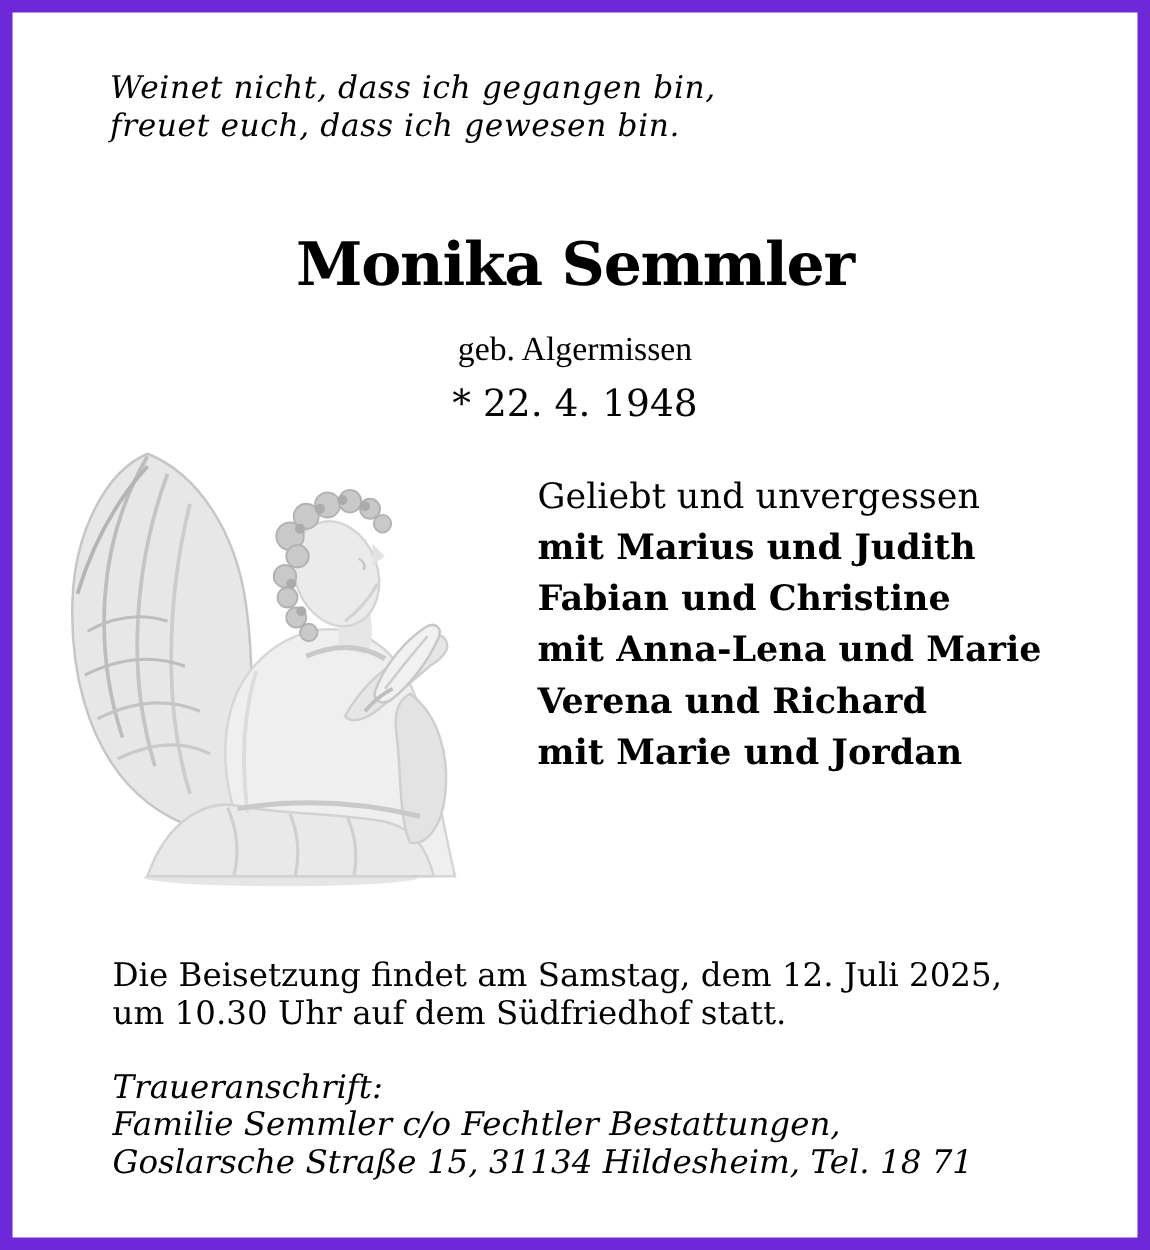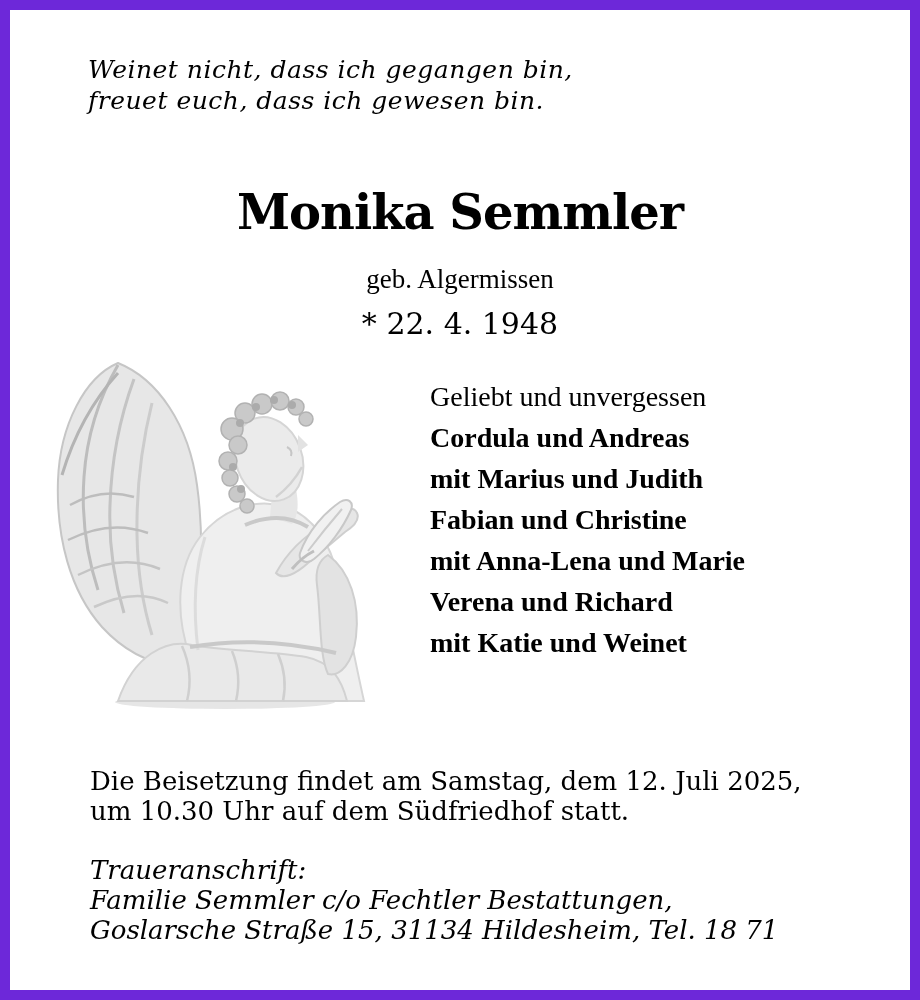--- a/index.html
+++ b/index.html
@@ -32,21 +32,20 @@
   .dates {
     position:absolute; left:0; right:0; top:296px;
     display:flex; justify-content:center; gap:72px;
     font-size:30px; line-height:36px;
   }
   .angel { position:absolute; left:30px; top:345px; }
   .mourners {
     position:absolute; left:420px; top:366px;
     font-size:28px; line-height:41px;
     white-space:nowrap;
-    font-family:Liberation Serif, serif;
   }
   .mourners .m-line { font-weight:bold; }
   .mourners .m-intro { font-weight:normal; }
   .paw { margin-left:14px; vertical-align:-7px; }
   .funeral {
     position:absolute; left:80px; top:756px;
     font-size:26px; line-height:30px;
   }
   .address {
     position:absolute; left:80px; top:845px;
@@ -138,26 +137,25 @@
       <path d="M260,198 C268,176 284,158 300,147 C308,142 314,147 311,155
                C303,173 289,192 274,204 C267,210 258,206 260,198 Z" fill="#f1f1f1" stroke="#c8c8c8" stroke-width="2"></path>
       <path d="M268,196 Q284,175 302,154" fill="none" stroke="#cccccc" stroke-width="2"></path>
 
       <path d="M252,214 Q262,202 274,196" fill="none" stroke="#bfbfbf" stroke-width="3"></path>
     </svg>
   </div>
 
   <div class="mourners">
     <div class="m-intro">Geliebt und unvergessen</div>
-    <div class="m-line">Cordula und Andreas</div>
     <div class="m-line">mit Marius und Judith</div>
     <div class="m-line">Fabian und Christine</div>
     <div class="m-line">mit Anna-Lena und Marie</div>
     <div class="m-line">Verena und Richard</div>
-    <div class="m-line">mit Katie und Weinet</div>
+    <div class="m-line">mit Marie und Jordan</div>
   </div>
 
   <div class="funeral">
     <div>Die Beisetzung findet am Samstag, dem 12. Juli 2025,</div>
     <div>um 10.30 Uhr auf dem Südfriedhof statt.</div>
   </div>
 
   <div class="address">
     <div>Traueranschrift:</div>
     <div>Familie Semmler c/o Fechtler Bestattungen,</div>

